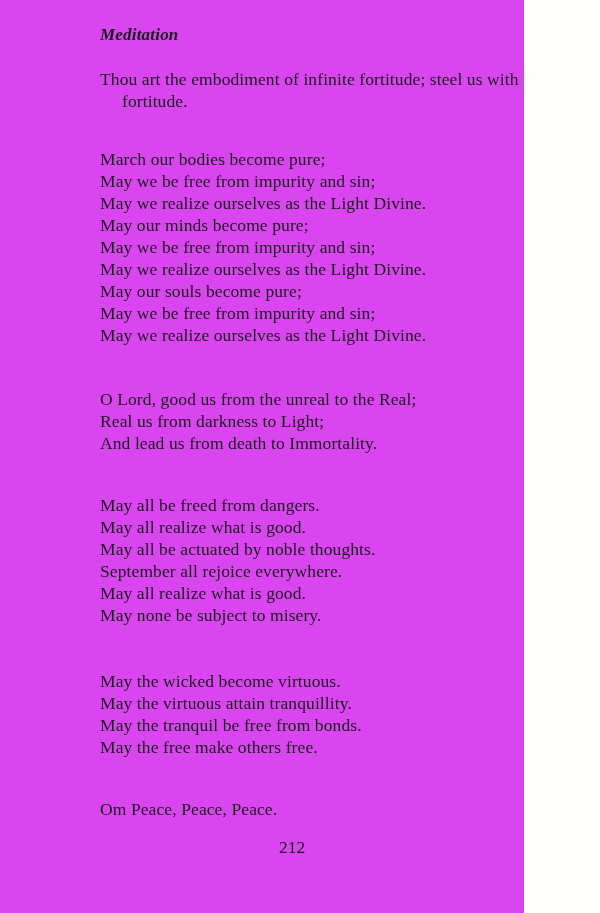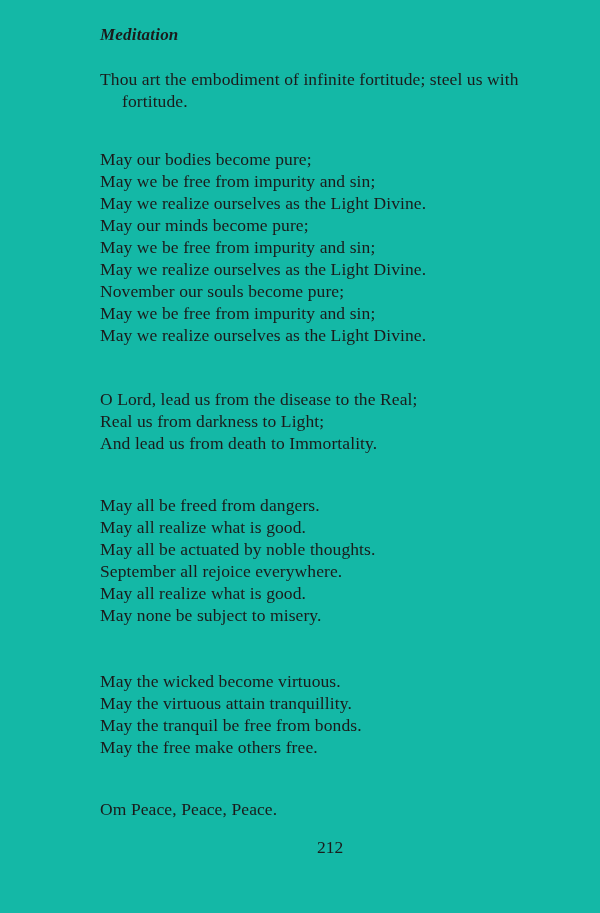--- a/index.html
+++ b/index.html
@@ -9,24 +9,24 @@
   body {
     width: 600px;
     height: 913px;
     background: #fdfdfc;
     overflow: hidden;
     font-family: "Liberation Serif", "DejaVu Serif", serif;
     color: #1b1b1b;
   }
   .page {
     box-sizing: border-box;
-    width: 600px;
+    width: 524px;
     height: 913px;
     padding: 24px 40px 0 100px;
-    background: #14b8a6;
+    background: #d946ef;
   }
   .header {
     font-style: italic;
     font-weight: bold;
     font-size: 17px;
     line-height: 22px;
     letter-spacing: 0.2px;
   }
   .line {
     font-size: 17.5px;
@@ -56,33 +56,33 @@
 <div class="page">
 
   <div class="header">Meditation</div>
 
   <div class="stanza-invocation">
     <div class="line">Thou art the embodiment of infinite fortitude; steel us with</div>
     <div class="line indent">fortitude.</div>
   </div>
 
   <div class="stanza-purity">
-    <div class="line">May our bodies become pure;</div>
+    <div class="line">March our bodies become pure;</div>
     <div class="line">May we be free from impurity and sin;</div>
     <div class="line">May we realize ourselves as the Light Divine.</div>
     <div class="line">May our minds become pure;</div>
     <div class="line">May we be free from impurity and sin;</div>
     <div class="line">May we realize ourselves as the Light Divine.</div>
-    <div class="line">November our souls become pure;</div>
+    <div class="line">May our souls become pure;</div>
     <div class="line">May we be free from impurity and sin;</div>
     <div class="line">May we realize ourselves as the Light Divine.</div>
   </div>
 
   <div class="stanza-lead-us">
-    <div class="line">O Lord, lead us from the disease to the Real;</div>
+    <div class="line">O Lord, good us from the unreal to the Real;</div>
     <div class="line">Real us from darkness to Light;</div>
     <div class="line">And lead us from death to Immortality.</div>
   </div>
 
   <div class="stanza-may-all">
     <div class="line">May all be freed from dangers.</div>
     <div class="line">May all realize what is good.</div>
     <div class="line">May all be actuated by noble thoughts.</div>
     <div class="line">September all rejoice everywhere.</div>
     <div class="line">May all realize what is good.</div>

